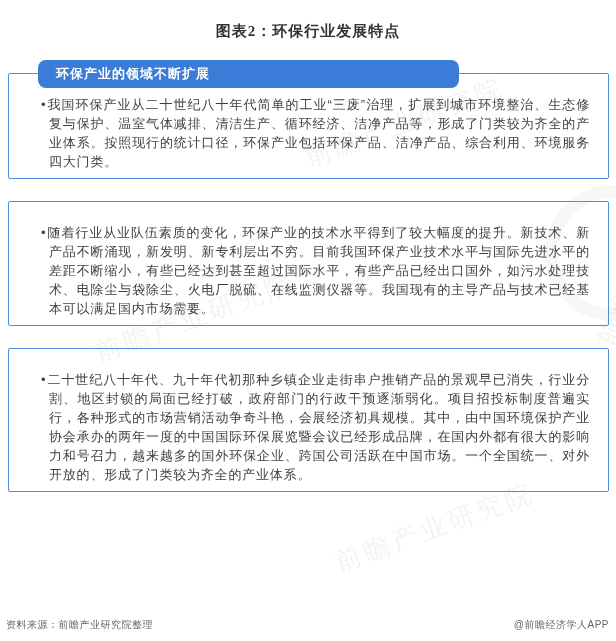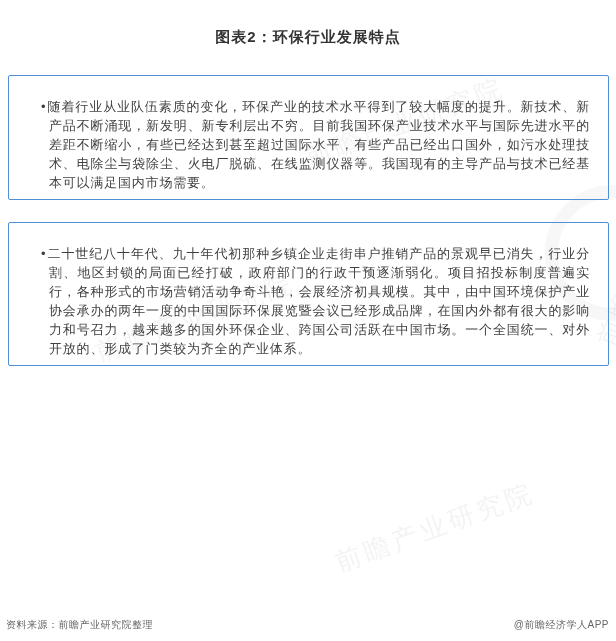--- a/index.html
+++ b/index.html
@@ -6,27 +6,28 @@
   body {
     width: 616px;
     height: 641px;
     background: #ffffff;
     position: relative;
     overflow: hidden;
     font-family: "Liberation Sans", "DejaVu Sans", sans-serif;
   }
   .page-title {
     margin: 0;
-    padding-top: 28px;
+    padding-top: 22px;
     height: 25px;
     text-align: center;
     font-size: 15px;
     font-weight: 700;
     color: #333333;
     letter-spacing: 1px;
+    font-family: Liberation Serif, serif;
   }
   .section {
     position: relative;
     margin: 22px 7px 0 8px;
     border: 1px solid #4f8ed8;
     border-radius: 2px;
     background: transparent;
   }
   .section.first { margin-top: 26px; }
   .pill {
@@ -95,20 +96,26 @@
 <span class="watermark" style="left:90px; top:300px;">前瞻产业研究院</span>
 <span class="watermark" style="left:300px; top:105px;">前瞻产业研究院</span>
 <span class="watermark" style="left:330px; top:510px;">前瞻产业研究院</span>
 <span class="watermark vertical" style="left:540px; top:230px;">前瞻产业研究院</span>
 <div class="wm-circle" style="left:545px; top:185px;"></div>
 
 <div class="content">
 
   <h1 class="page-title">图表2：环保行业发展特点</h1>
 
+  <section class="section first">
+    <div class="pill">
+      <span>环保产业的领域不断扩展</span>
+    </div>
+    <p class="section-body"><span class="bullet">•</span><span>我国环保产业从二十世纪八十年代简单的工业“三废”治理，扩展到城市环境整治、生态修复与保护、温室气体减排、清洁生产、循环经济、洁净产品等，形成了门类较为齐全的产业体系。按照现行的统计口径，环保产业包括环保产品、洁净产品、综合利用、环境服务四大门类。</span></p>
+  </section>
 
   <section class="section">
     <p class="section-body"><span class="bullet">•</span><span>随着行业从业队伍素质的变化，环保产业的技术水平得到了较大幅度的提升。新技术、新产品不断涌现，新发明、新专利层出不穷。目前我国环保产业技术水平与国际先进水平的差距不断缩小，有些已经达到甚至超过国际水平，有些产品已经出口国外，如污水处理技术、电除尘与袋除尘、火电厂脱硫、在线监测仪器等。我国现有的主导产品与技术已经基本可以满足国内市场需要。</span></p>
   </section>
 
 
   <section class="section">
     <p class="section-body"><span class="bullet">•</span><span>二十世纪八十年代、九十年代初那种乡镇企业走街串户推销产品的景观早已消失，行业分割、地区封锁的局面已经打破，政府部门的行政干预逐渐弱化。项目招投标制度普遍实行，各种形式的市场营销活动争奇斗艳，会展经济初具规模。其中，由中国环境保护产业协会承办的两年一度的中国国际环保展览暨会议已经形成品牌，在国内外都有很大的影响力和号召力，越来越多的国外环保企业、跨国公司活跃在中国市场。一个全国统一、对外开放的、形成了门类较为齐全的产业体系。</span></p>
   </section>
 

